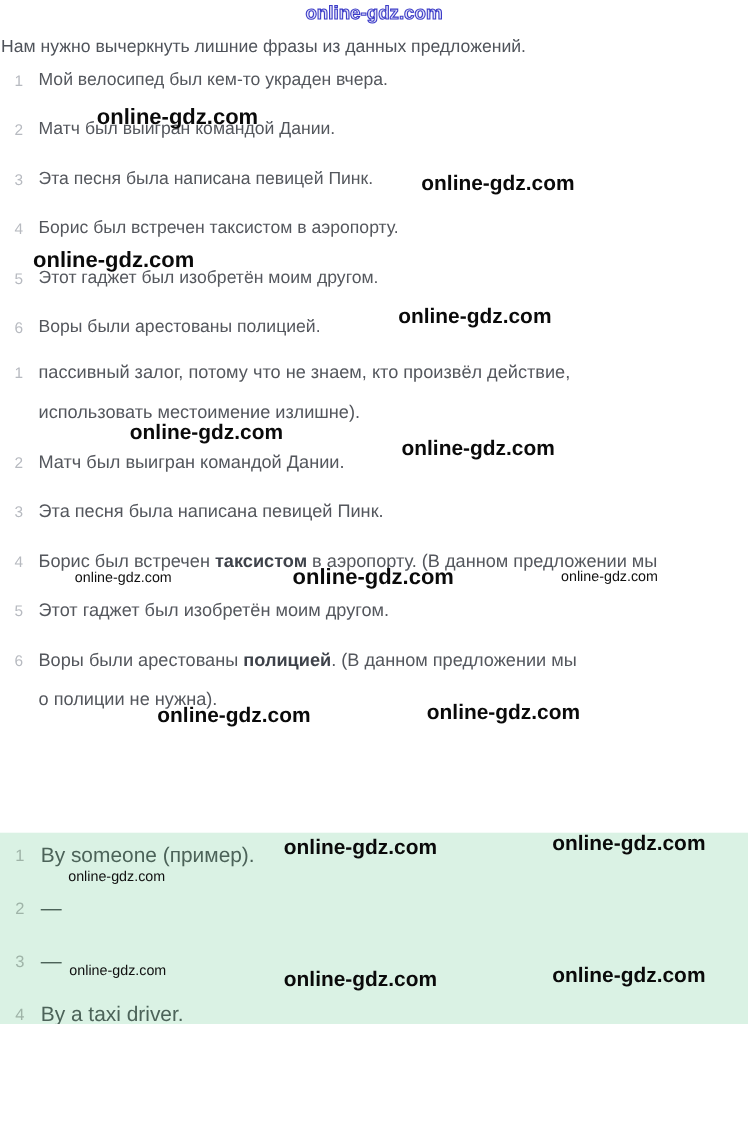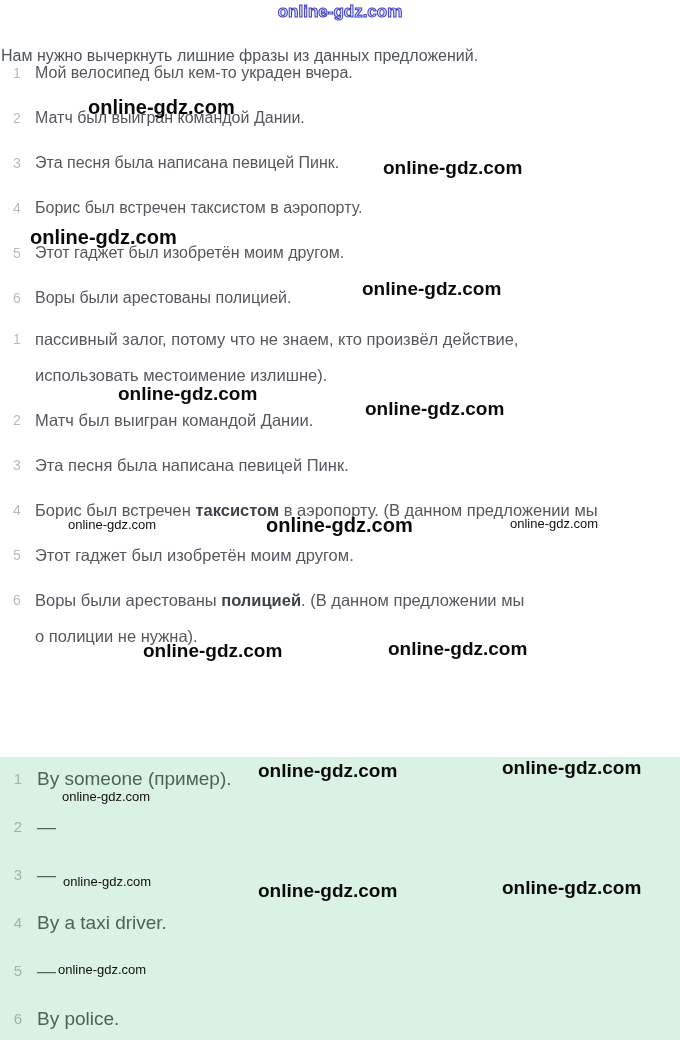--- a/index.html
+++ b/index.html
@@ -1,24 +1,24 @@
 <!DOCTYPE html>
 <html><head>
 <meta charset="utf-8">
 <style>
   html,body{margin:0;padding:0;background:#ffffff;}
   .page{
-    position:relative;width:680px;height:1040px;overflow:hidden;
+    position:relative;width:680px;height:931px;overflow:hidden;
     background:#ffffff;color:#54575d;
     font-family:"Liberation Sans","DejaVu Sans",sans-serif;
   }
   
   .intro{
     position:absolute;left:1px;top:33px;right:10px;
-    font-size:16px;line-height:20px;color:#4f535a;white-space:nowrap;margin-top:13px;
+    font-size:16px;line-height:20px;color:#4f535a;white-space:nowrap;
   }
   .task-list{position:absolute;left:0;top:63px;right:0;}
   .task-item{position:relative;padding-left:35px;line-height:20px;margin-bottom:25px;font-size:16px;white-space:nowrap;}
   .exp-list{position:absolute;left:0;top:321px;right:0;}
   .exp-item{position:relative;padding-left:35px;line-height:36px;margin-bottom:9px;font-size:16.5px;}
   .exp-item .line{white-space:nowrap;}
   .num{
     position:absolute;left:8px;top:0;width:18px;text-align:center;
     font-size:14px;color:#b7bac0;line-height:inherit;
   }

